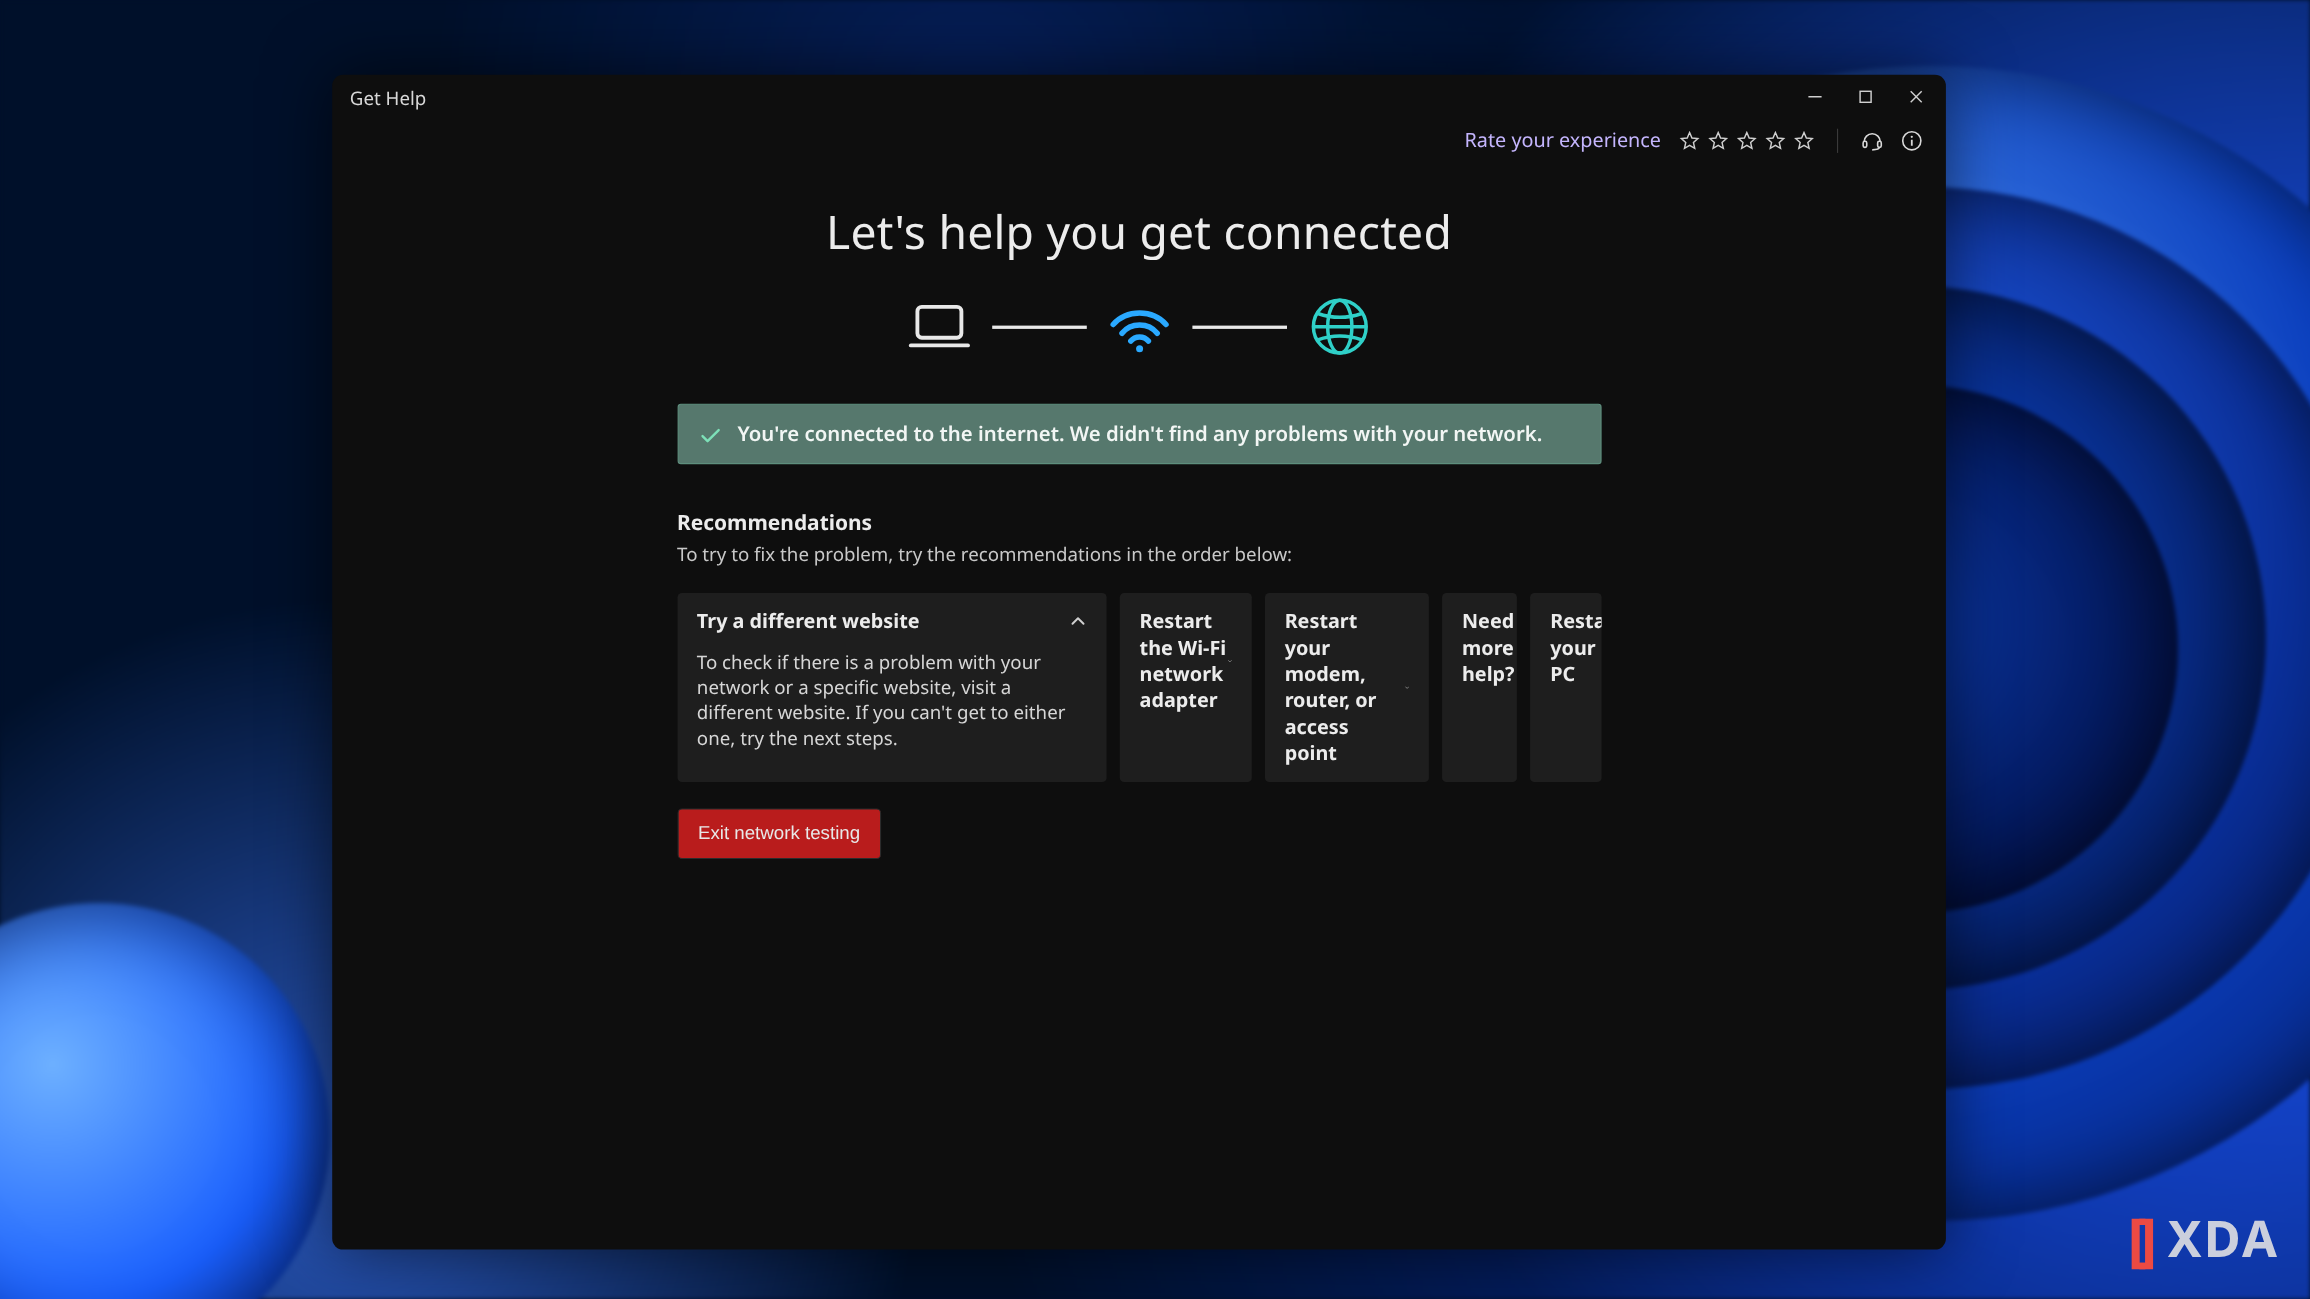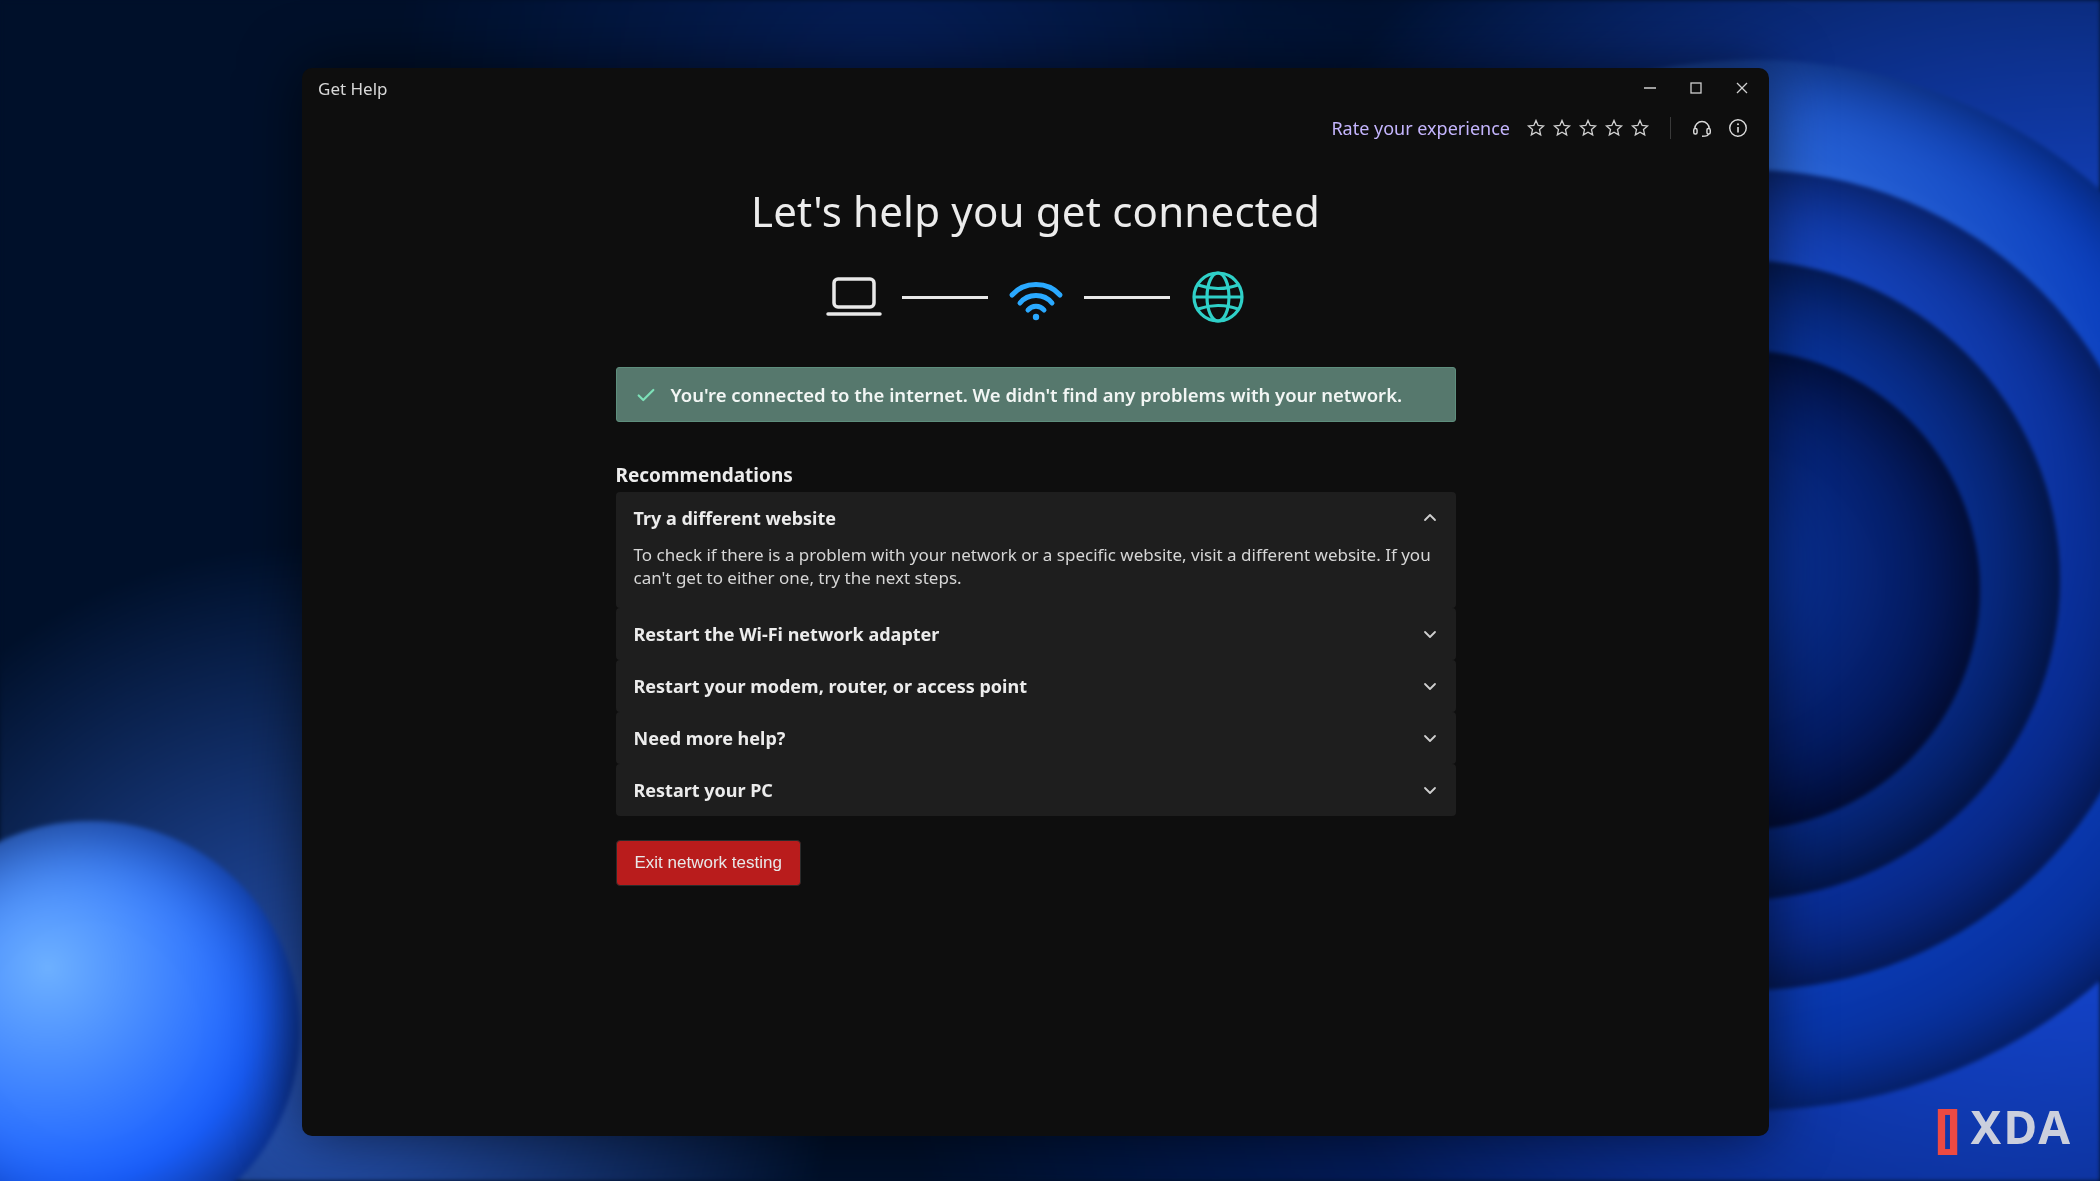--- a/index.html
+++ b/index.html
@@ -115,32 +115,32 @@
   .center-col {
     width: 840px;
     margin: 0 auto;
   }
 
   .status-banner {
     background: #56786d;
     border: 1px solid #5e8e7d;
     border-radius: 3px;
     padding: 14px 18px;
-    display: flex; align-items: center; gap: 14px;
+    display: flex; align-items: flex-end; gap: 14px;
     color: #f2f6f4;
     font-size: 18.5px;
     font-weight: 600;
     margin-bottom: 40px;
   }
   .status-banner .check { color: #7de0b8; flex: 0 0 22px; }
 
   .rec-heading { font-size: 19px; font-weight: 700; margin-bottom: 4px; }
   .rec-sub { font-size: 17px; color: #c8c8c8; margin-bottom: 24px; }
 
-  .accordion { display: flex; flex-direction: column; margin-bottom: 24px; }
+  .accordion { display: flex; gap: 12px; margin-bottom: 24px; }
 
   .acc-item { background: #1e1e1e; border-radius: 4px; overflow: hidden; }
   .acc-header {
     display: flex; align-items: center; justify-content: space-between;
     padding: 14px 18px;
     font-size: 18px; font-weight: 700;
     cursor: default;
   }
   .chev { width: 16px; height: 16px; color: #cfcfcf; }
   .acc-body {
@@ -260,20 +260,21 @@
     <div class="center-col">
 
       <div class="status-banner">
         <svg class="check" width="22" height="22" viewBox="0 0 24 24">
           <path d="M4 12.5l5 5L20 6.5" fill="none" stroke="currentColor" stroke-width="2.4" stroke-linecap="round" stroke-linejoin="round"></path>
         </svg>
         <span>You're connected to the internet. We didn't find any problems with your network.</span>
       </div>
 
       <div class="rec-heading">Recommendations</div>
+      <div class="rec-sub">To try to fix the problem, try the recommendations in the order below:</div>
 
       <div class="accordion">
 
         <div class="acc-item">
           <div class="acc-header">
             <span>Try a different website</span>
             <svg class="chev" viewBox="0 0 16 16">
                 <path d="M3 10l5-5 5 5" fill="none" stroke="currentColor" stroke-width="1.8" stroke-linecap="round" stroke-linejoin="round"></path>
               </svg>
           </div>

